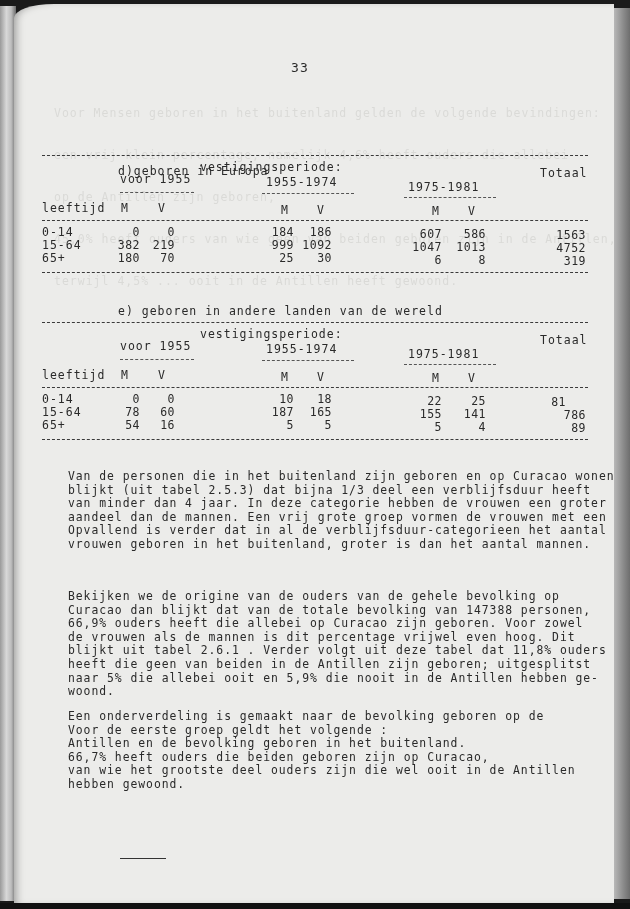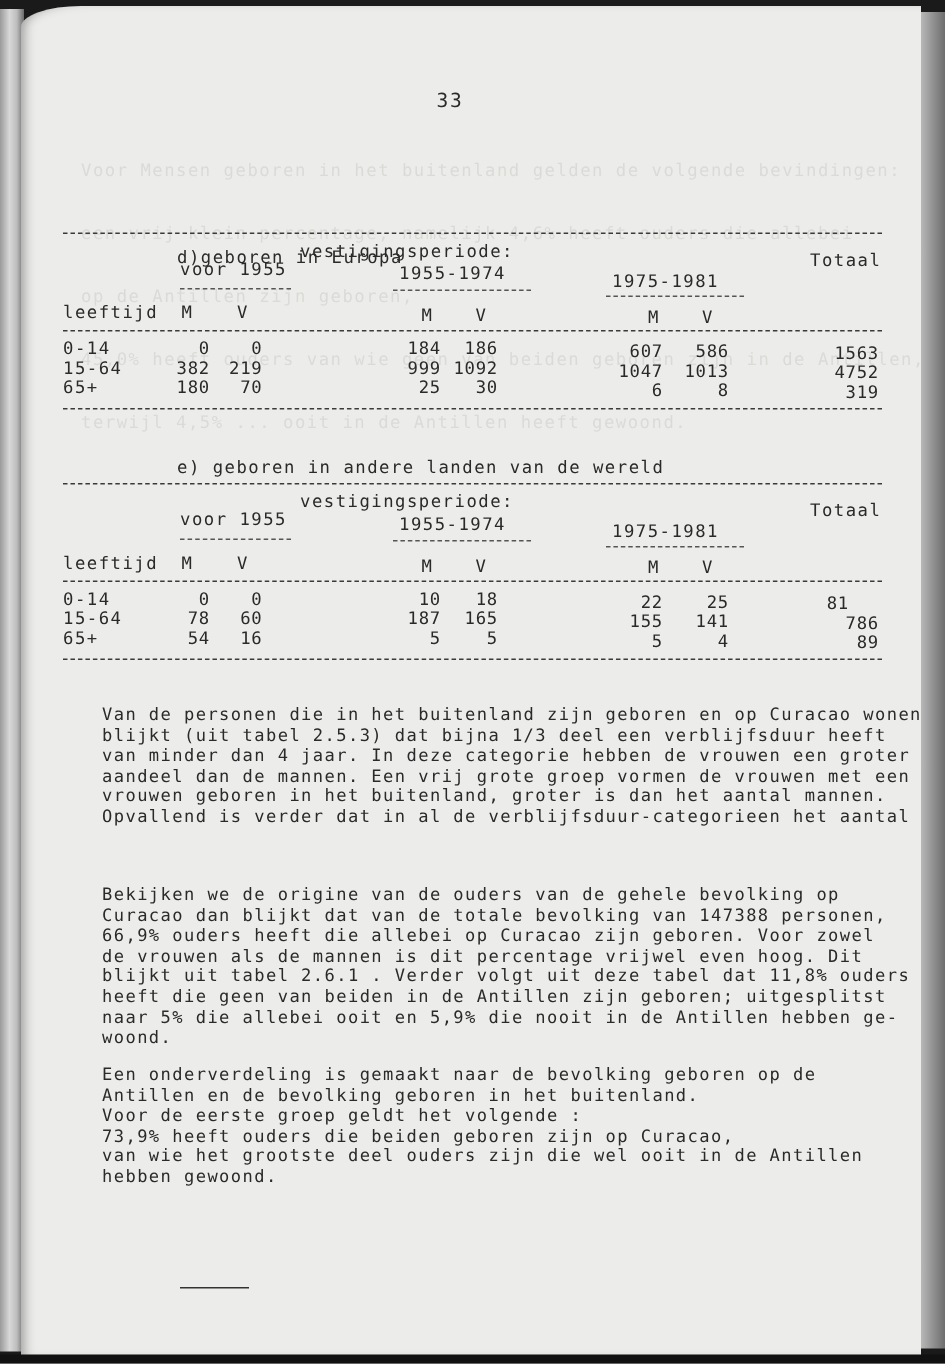--- a/index.html
+++ b/index.html
@@ -158,37 +158,37 @@
     <div class="num" style="left:540px;width:46px;top:421px;">89</div>
   </div>
   <div class="dash" style="left:42px;top:439px;width:546px;"></div>
 </div>
 
 <div class="para" style="top:470px;">
   <div>Van de personen die in het buitenland zijn geboren en op Curacao wonen</div>
   <div>blijkt (uit tabel 2.5.3) dat bijna 1/3 deel een verblijfsduur heeft</div>
   <div>van minder dan 4 jaar. In deze categorie hebben de vrouwen een groter</div>
   <div>aandeel dan de mannen. Een vrij grote groep vormen de vrouwen met een</div>
+  <div>Opvallend is verder dat in al de verblijfsduur-categorieen het aantal</div>
   <div>vrouwen geboren in het buitenland, groter is dan het aantal mannen.</div>
-  <div>Opvallend is verder dat in al de verblijfsduur-categorieen het aantal</div>
 </div>
 
 <div class="para" style="top:590px;">
   <div>Bekijken we de origine van de ouders van de gehele bevolking op</div>
   <div>Curacao dan blijkt dat van de totale bevolking van 147388 personen,</div>
   <div>66,9% ouders heeft die allebei op Curacao zijn geboren. Voor zowel</div>
   <div>de vrouwen als de mannen is dit percentage vrijwel even hoog. Dit</div>
   <div>blijkt uit tabel 2.6.1 . Verder volgt uit deze tabel dat 11,8% ouders</div>
   <div>heeft die geen van beiden in de Antillen zijn geboren; uitgesplitst</div>
   <div>naar 5% die allebei ooit en 5,9% die nooit in de Antillen hebben ge-</div>
   <div>woond.</div>
 </div>
 
 <div class="para" style="top:710px;">
   <div>Een onderverdeling is gemaakt naar de bevolking geboren op de</div>
+  <div>Voor de eerste groep geldt het volgende :</div>
   <div>Antillen en de bevolking geboren in het buitenland.</div>
-  <div>Voor de eerste groep geldt het volgende :</div>
-  <div>73,9% heeft ouders die beiden geboren zijn op Curacao,</div>
+  <div>66,7% heeft ouders die beiden geboren zijn op Curacao,</div>
   <div>van wie het grootste deel ouders zijn die wel ooit in de Antillen</div>
   <div>hebben gewoond.</div>
 </div>
 
 <div class="underline-mark"></div>
 
 </body></html>

